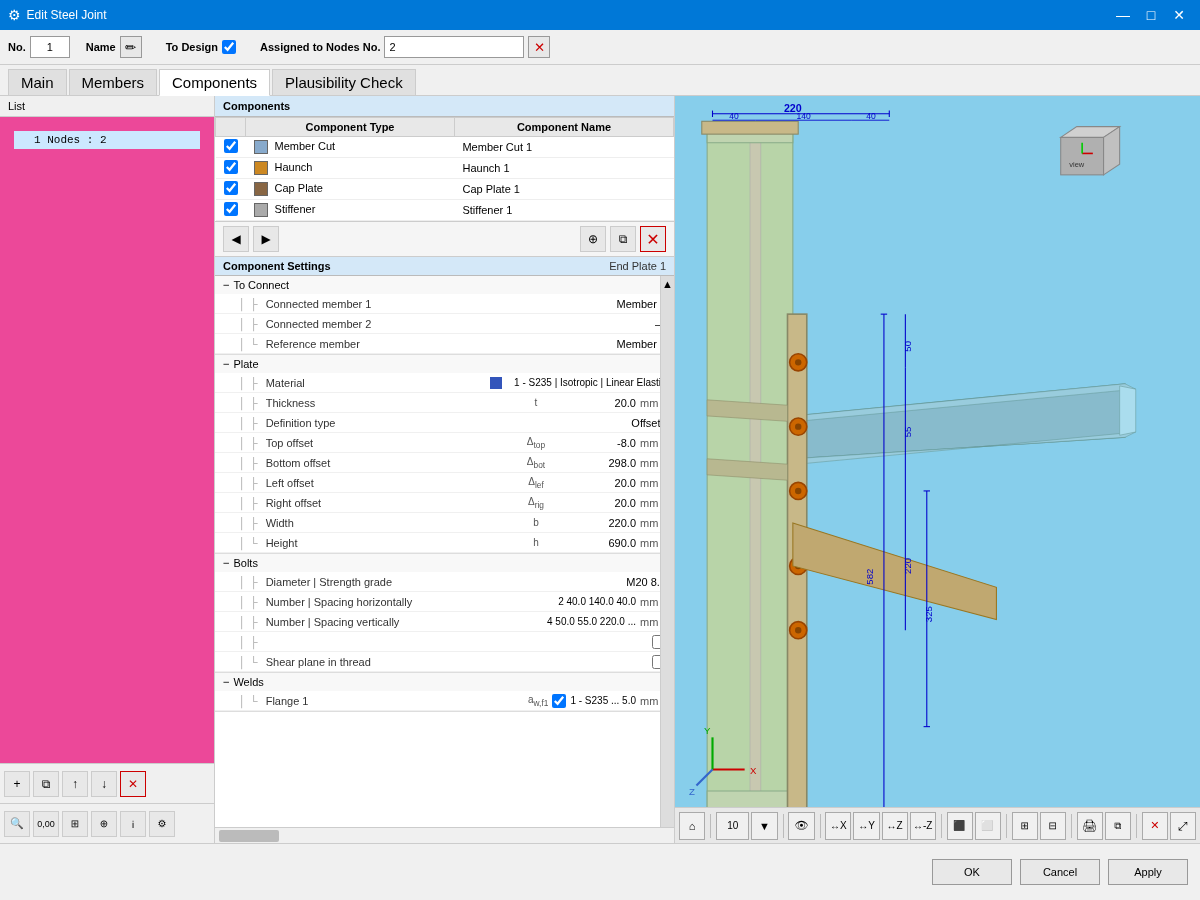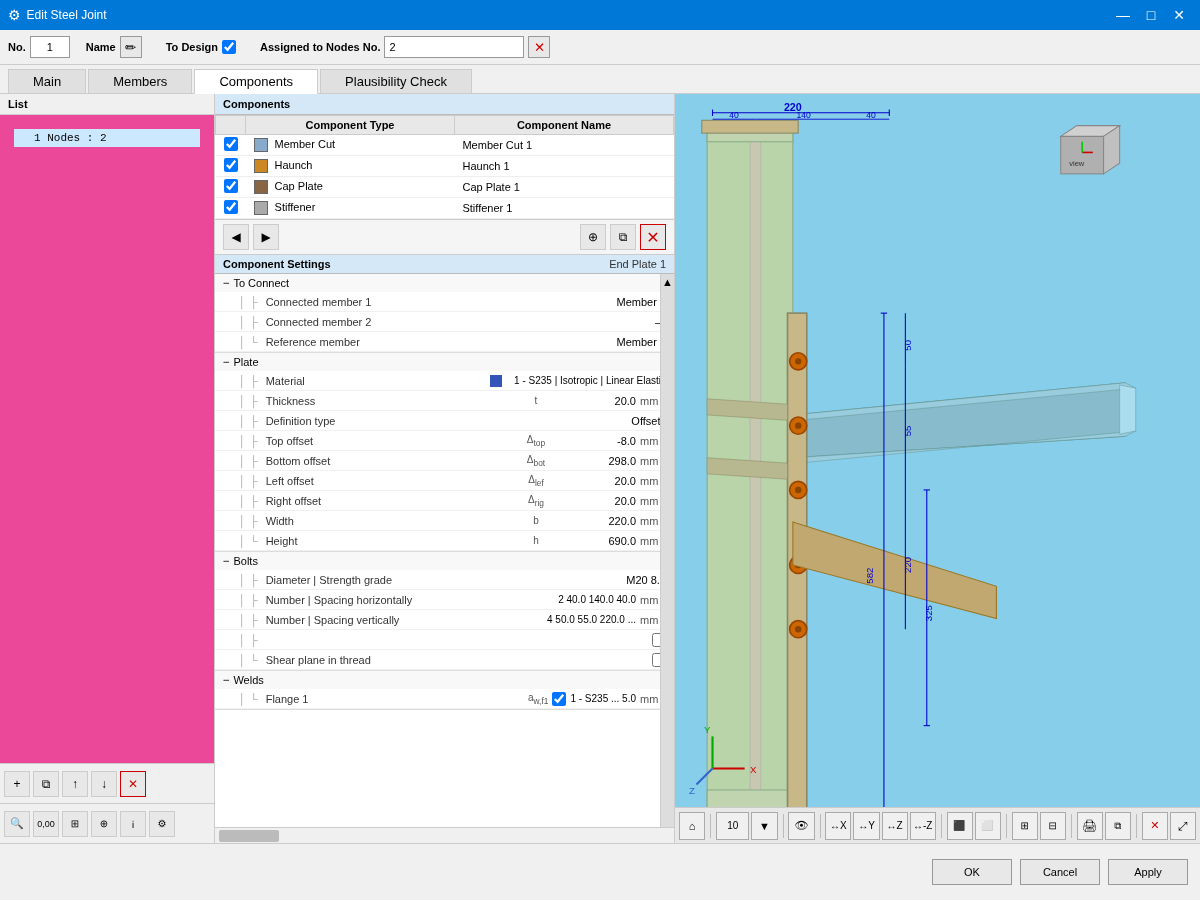--- a/index.html
+++ b/index.html
@@ -63,26 +63,26 @@
     input[type="checkbox"] { width: 14px; height: 14px; }
 
     
     .tabs-bar {
       display: flex;
       background: #f0f0f0;
       border-bottom: 1px solid #ccc;
       padding: 4px 8px 0 8px;
     }
     .tab {
-      padding: 4px 24px;
+      padding: 4px 12px;
       border: 1px solid #ccc;
       border-bottom: none;
       background: #e0e0e0;
       cursor: pointer;
-      font-size: 13px;
+      font-size: 15px;
       margin-right: 2px;
     }
     .tab.active {
       background: white;
       border-bottom: 1px solid white;
       margin-bottom: -1px;
       z-index: 1;
     }
 
     
@@ -304,21 +304,21 @@
   <div class="tabs-bar">
     <div class="tab">Main</div>
     <div class="tab">Members</div>
     <div class="tab active">Components</div>
     <div class="tab">Plausibility Check</div>
   </div>
 
   <div style="display:flex; flex:1; overflow:hidden;">
 
     <div class="left-full">
-      <div style="padding:4px 8px; font-weight:bold; font-size:11px; background:#f0f0f0; border-bottom:1px solid #ccc;">List</div>
+      <div style="padding:4px 8px; font-weight:normal; font-size:11px; background:#f0f0f0; border-bottom:1px solid #ccc;">List</div>
       <div style="flex:1; background:#ec4899; padding:14px;font-family:Liberation Mono, monospace;">
         <div class="sidebar-item">1  Nodes : 2</div>
       </div>
 
       <div class="left-bottom-toolbar">
         <button class="toolbar-btn">+</button>
         <button class="toolbar-btn">⧉</button>
         <button class="toolbar-btn">↑</button>
         <button class="toolbar-btn">↓</button>
         <button class="toolbar-btn red" style="color:#cc0000;">✕</button>

